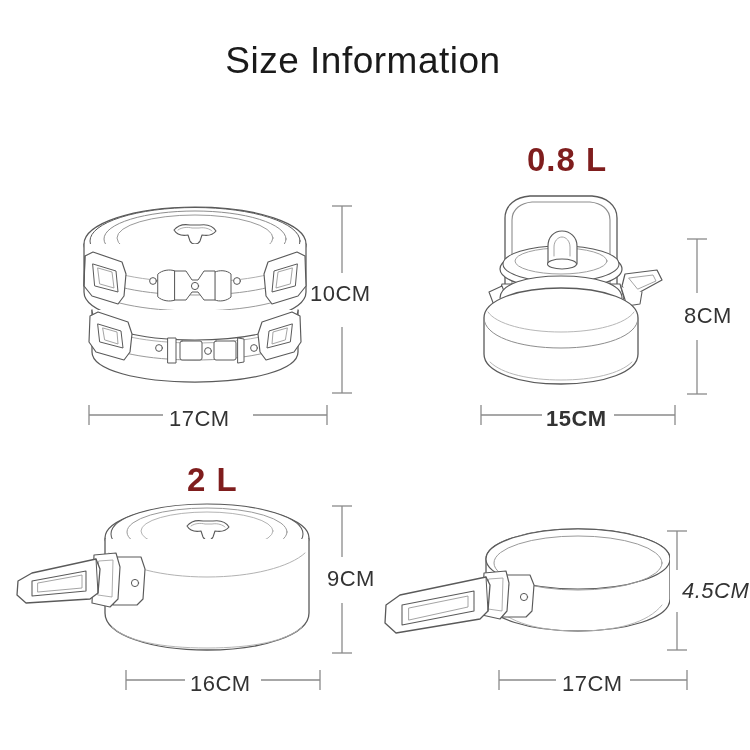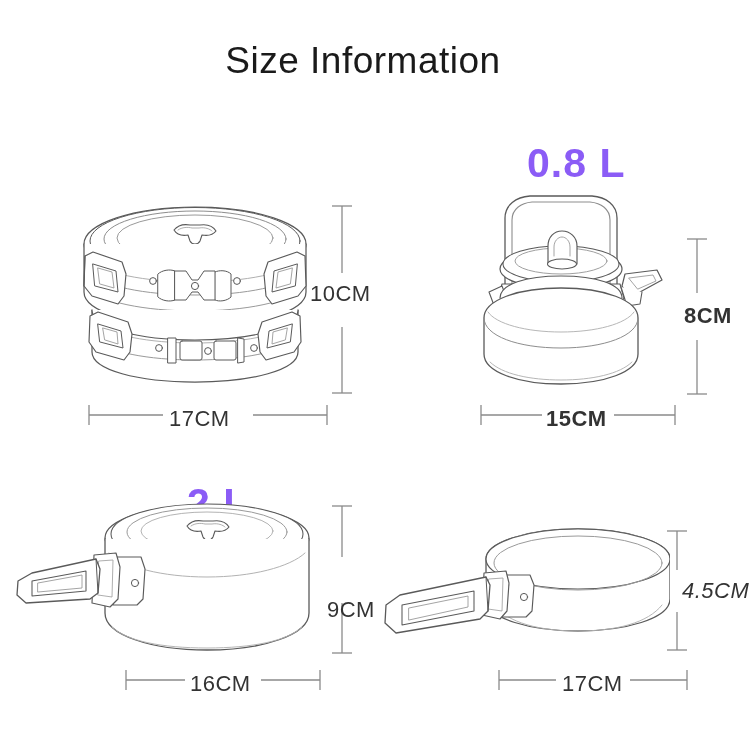--- a/index.html
+++ b/index.html
@@ -24,29 +24,29 @@
     text-align: center;
     font-size: 37px;
     font-weight: 400;
     letter-spacing: 0.5px;
     color: #1a1a1a;
     line-height: 1;
   }
 
   .volume-badge {
     position: absolute;
-    font-size: 41px;
+    font-size: 33px;
     font-weight: 700;
-    color: #8b5cf6;
+    color: #7f1d1d;
     letter-spacing: 1px;
     line-height: 1;
     white-space: nowrap;
   }
   #volume-kettle { left: 527px; top: 143px; }
-  #volume-pot    { left: 187px; top: 463px; margin-top: 20px; }
+  #volume-pot    { left: 187px; top: 463px; }
 
   .dim-label {
     position: absolute;
     font-size: 22px;
     font-weight: 400;
     color: #333333;
     line-height: 1;
     white-space: nowrap;
     letter-spacing: 0.5px;
   }
@@ -182,21 +182,21 @@
 </div>
 
 <div class="dimline" style="left:685px; top:238px;">
   <svg width="24" height="158">
     <line x1="2" y1="1" x2="22" y2="1" stroke="#8a8a8a" stroke-width="1.3"></line>
     <line x1="12" y1="1" x2="12" y2="55" stroke="#8a8a8a" stroke-width="1.3"></line>
     <line x1="12" y1="102" x2="12" y2="156" stroke="#8a8a8a" stroke-width="1.3"></line>
     <line x1="2" y1="156" x2="22" y2="156" stroke="#8a8a8a" stroke-width="1.3"></line>
   </svg>
 </div>
-<div class="dim-label" style="left:684px; top:305px;font-weight:bold;">8CM</div>
+<div class="dim-label" style="left:684px; top:305px;">8CM</div>
 
 <div class="dimline" style="left:480px; top:403px;">
   <svg width="196" height="24">
     <line x1="1" y1="2" x2="1" y2="22" stroke="#8a8a8a" stroke-width="1.3"></line>
     <line x1="1" y1="12" x2="62" y2="12" stroke="#8a8a8a" stroke-width="1.3"></line>
     <line x1="134" y1="12" x2="195" y2="12" stroke="#8a8a8a" stroke-width="1.3"></line>
     <line x1="195" y1="2" x2="195" y2="22" stroke="#8a8a8a" stroke-width="1.3"></line>
   </svg>
 </div>
 <div class="dim-label" style="left:546px; top:408px;font-weight:bold;">15CM</div>
@@ -232,21 +232,21 @@
 </div>
 
 <div class="dimline" style="left:330px; top:505px;">
   <svg width="24" height="150">
     <line x1="2" y1="1" x2="22" y2="1" stroke="#8a8a8a" stroke-width="1.3"></line>
     <line x1="12" y1="1" x2="12" y2="52" stroke="#8a8a8a" stroke-width="1.3"></line>
     <line x1="12" y1="98" x2="12" y2="148" stroke="#8a8a8a" stroke-width="1.3"></line>
     <line x1="2" y1="148" x2="22" y2="148" stroke="#8a8a8a" stroke-width="1.3"></line>
   </svg>
 </div>
-<div class="dim-label" style="left:327px; top:599px;">9CM</div>
+<div class="dim-label" style="left:327px; top:568px;">9CM</div>
 
 <div class="dimline" style="left:125px; top:668px;">
   <svg width="196" height="24">
     <line x1="1" y1="2" x2="1" y2="22" stroke="#8a8a8a" stroke-width="1.3"></line>
     <line x1="1" y1="12" x2="60" y2="12" stroke="#8a8a8a" stroke-width="1.3"></line>
     <line x1="136" y1="12" x2="195" y2="12" stroke="#8a8a8a" stroke-width="1.3"></line>
     <line x1="195" y1="2" x2="195" y2="22" stroke="#8a8a8a" stroke-width="1.3"></line>
   </svg>
 </div>
 <div class="dim-label" style="left:190px; top:673px;text-align:right;">16CM</div>

